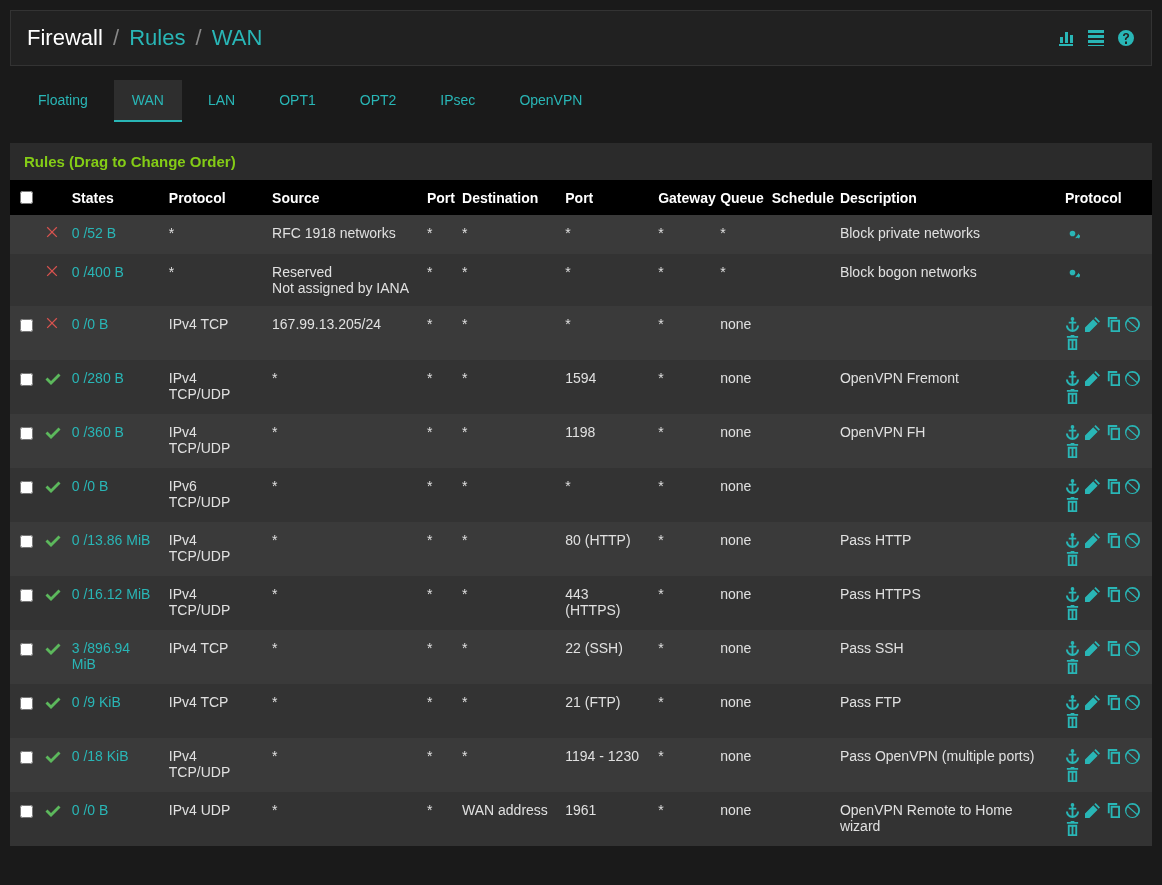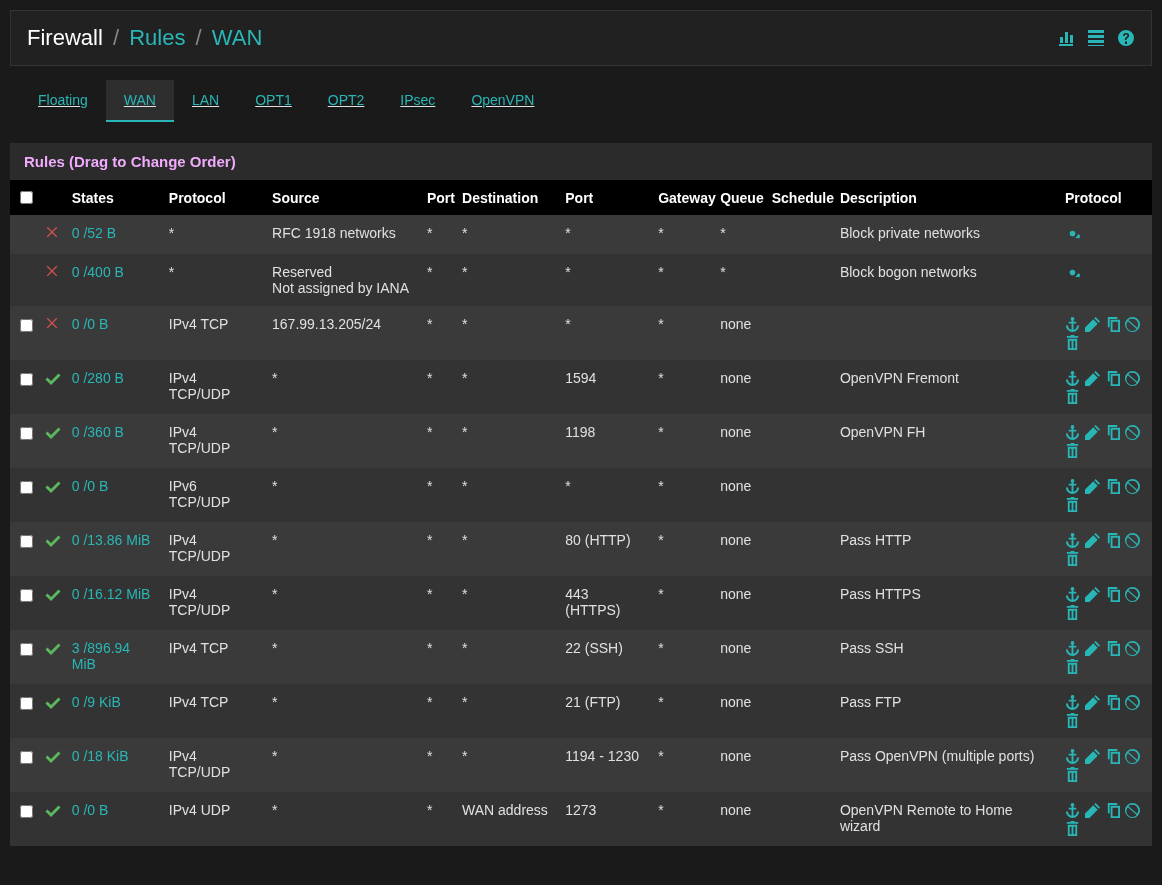--- a/index.html
+++ b/index.html
@@ -55,45 +55,44 @@
     cursor: pointer;
     display: inline-flex;
     align-items: center;
     justify-content: center;
     width: 18px;
     height: 18px;
   }
   
   .tabs {
     display: flex;
-    gap: 0;
+    gap: 8px;
     margin-top: 14px;
     border-bottom: 1px solid transparent;
     padding-left: 10px;
-    text-decoration: underline;
   }
   .tab {
     padding: 12px 18px;
     color: var(--accent);
     cursor: pointer;
     border-bottom: 2px solid transparent;
     font-size: 14px;
   }
   .tab.active {
     background: #2e2e2e;
     border-bottom: 2px solid var(--accent);
   }
   
   .panel {
     margin-top: 20px;
     background: var(--bg-panel);
   }
   .panel-heading {
     background: var(--bg-header);
-    color: #f0abfc;
+    color: #84cc16;
     font-weight: bold;
     padding: 10px 14px;
     font-size: 15px;
     margin-top: 16px;
   }
   
   table.rules {
     width: 100%;
     border-collapse: collapse;
     table-layout: fixed;
@@ -716,21 +715,21 @@
           <tr>
             <td class="col-check"><input type="checkbox" style=""></td>
             <td class="col-status"><span class="status-icon status-pass"><svg width="16" height="16">
                   <use href="#i-check"></use>
                 </svg></span></td>
             <td class="col-states"><a class="states-link">0 /0 B</a></td>
             <td class="col-proto">IPv4 UDP</td>
             <td class="col-source">*</td>
             <td class="col-sport">*</td>
             <td class="col-dest">WAN address</td>
-            <td class="col-dport">1273</td>
+            <td class="col-dport">1961</td>
             <td class="col-gw">*</td>
             <td class="col-queue">none</td>
             <td class="col-sched"></td>
             <td class="col-desc">OpenVPN Remote to Home wizard</td>
             <td class="col-actions">
               <div class="actions">
                 <span class="act">
                   <svg>
                     <use href="#i-anchor"></use>
                   </svg>

